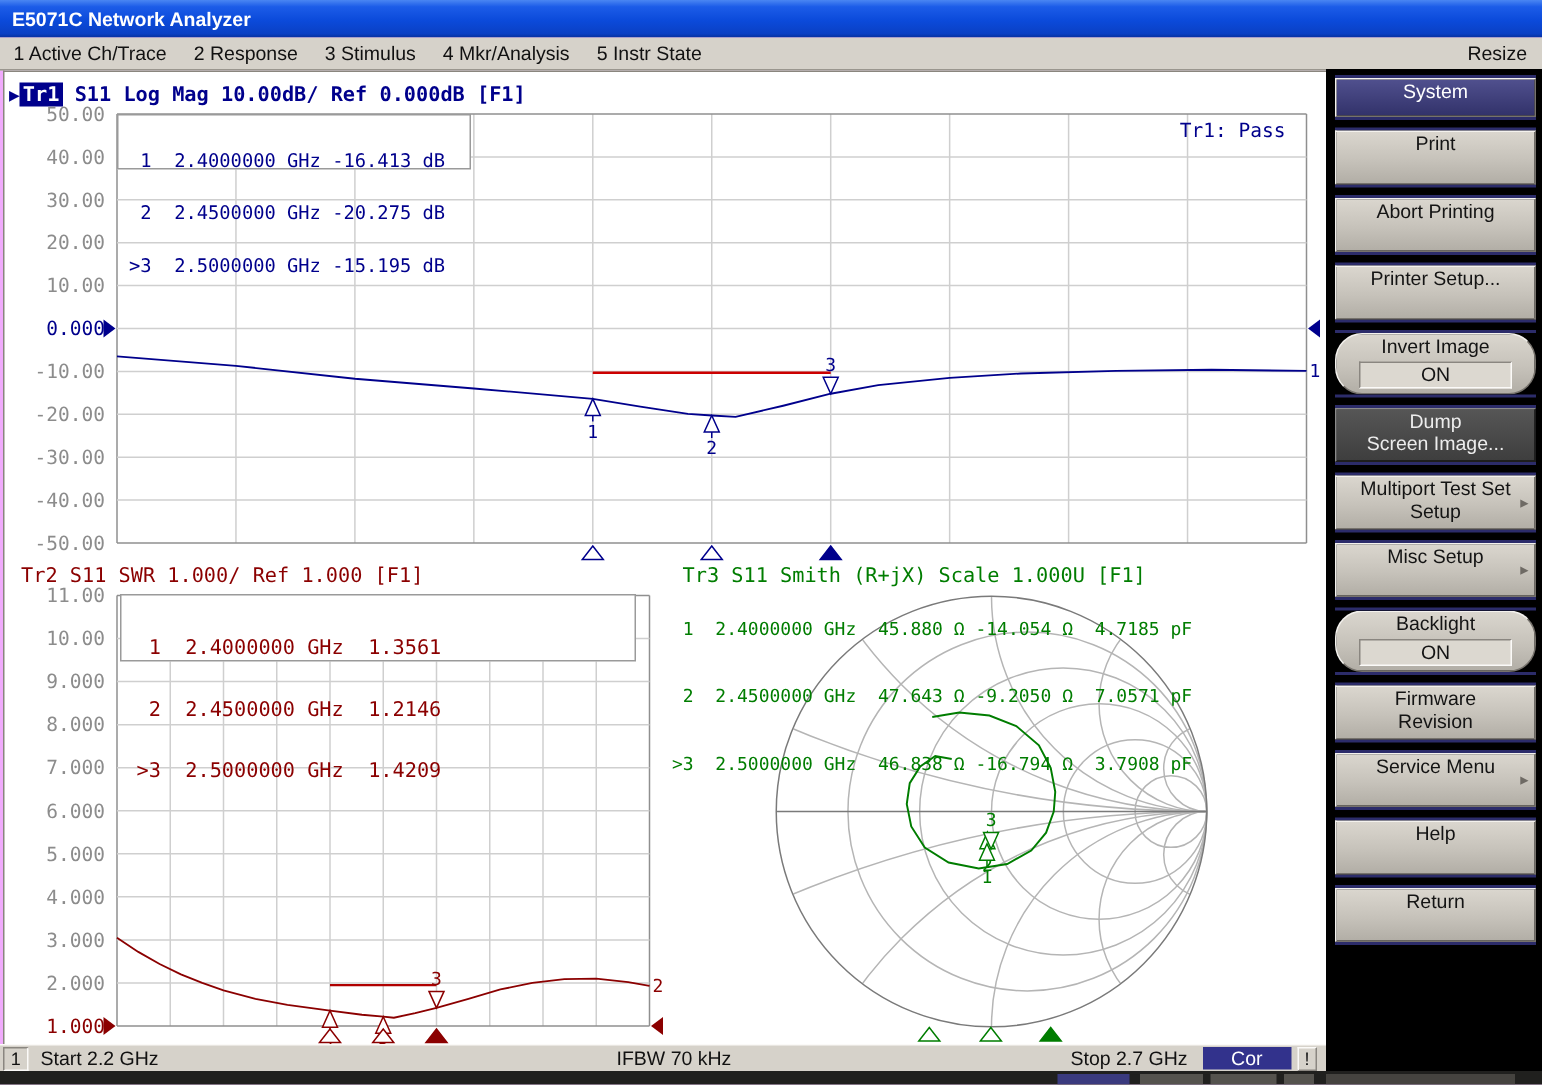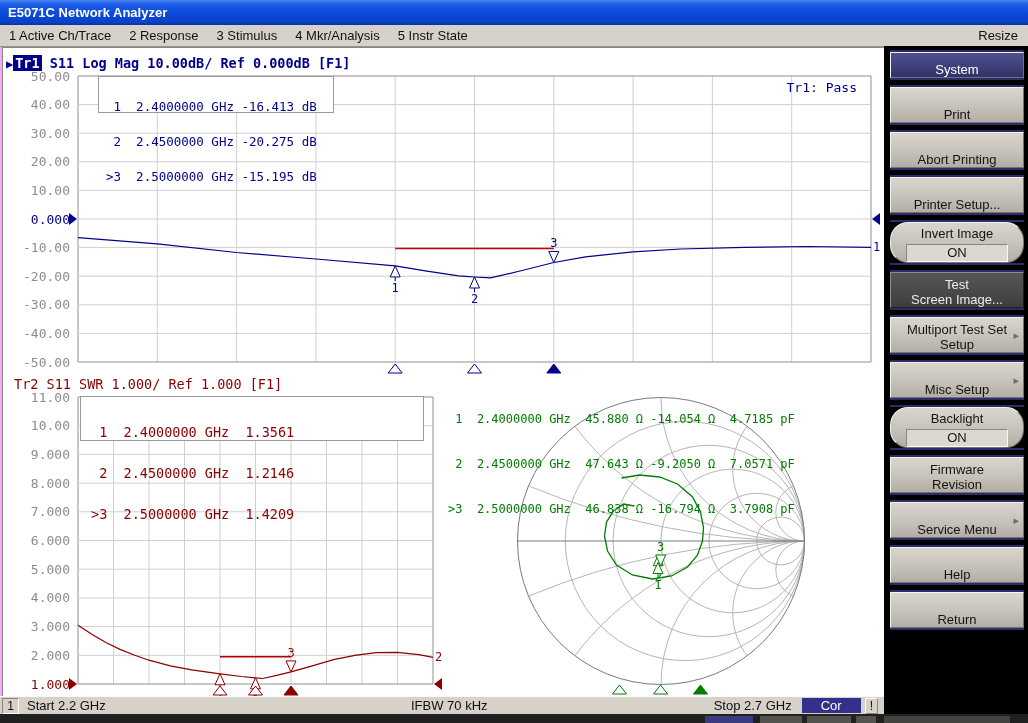--- a/index.html
+++ b/index.html
@@ -25,21 +25,21 @@
   .plot{position:absolute;}
   svg text{font-family:"DejaVu Sans Mono",monospace;}
   .pass{position:absolute;font-family:"DejaVu Sans Mono",monospace;font-size:13px;color:#00008c;}
   
   .sidebar{position:absolute;left:884px;top:46px;width:144px;height:668px;background:#000;
     box-sizing:border-box;padding:4px 3px 0 5px;}
   .sbtn{margin:0 1px 5px 1px;border-top:2px solid #2c2c6a;border-bottom:2px solid #2c2c6a;cursor:pointer;}
   .face{background:linear-gradient(180deg,#dad6ce 0%,#c6c2ba 55%,#b2aea6 100%);
     border:1px solid;border-color:#f4f2ee #76726c #76726c #f4f2ee;
     color:#141414;font-size:13px;text-align:center;display:flex;flex-direction:column;
-    justify-content:flex-end;height:34px;position:relative;}
+    justify-content:flex-start;height:34px;position:relative;}
   .face.sys{background:linear-gradient(180deg,#50508e 0%,#32326a 100%);color:#fff;height:24px;}
   .face.dark{background:linear-gradient(180deg,#565656 0%,#3e3e3e 100%);color:#ececec;
     border-color:#8a8a8a #1e1e1e #1e1e1e #8a8a8a;}
   .face.tall{height:39px;border-radius:18px;}
   .face .ln{line-height:15px;}
   .state{width:100px;margin:3px auto 0 auto;background:#dcd8d0;border:1px solid;
     border-color:#8a8680 #fbfaf8 #fbfaf8 #8a8680;font-size:13px;line-height:16px;}
   .arrow{position:absolute;right:4px;top:50%;transform:translateY(-50%);color:#6e6a64;font-size:11px;}
   
   .statusbar{position:absolute;left:0;top:696px;width:884px;height:18px;background:#d6d2ca;
@@ -122,30 +122,31 @@
         <polygon points="454.5,206.98650000000004 449.5,217.98650000000004 459.5,217.98650000000004" fill="#fff" stroke="#00008c"></polygon>
         <line x1="454.5" y1="217.98650000000004" x2="454.5" y2="221.98650000000004" stroke="#00008c"></line>
         <text x="454.5" y="232.98650000000004" text-anchor="middle" fill="#00008c" font-size="12px">2</text>
         <polygon points="447.5,303 461.5,303 454.5,294" fill="#fff" stroke="#00008c"></polygon>
         <polygon points="533.7999999999997,192.4577 528.7999999999997,181.4577 538.7999999999997,181.4577" fill="#fff" stroke="#00008c"></polygon>
         <text x="533.7999999999997" y="177.4577" text-anchor="middle" fill="#00008c" font-size="12px">3</text>
         <polygon points="526.7999999999997,303 540.7999999999997,303 533.7999999999997,294" fill="#00008c" stroke="#00008c"></polygon>
         <text x="853" y="181.314" fill="#00008c" font-size="12px">1</text>
       </svg></div>
 
-  <div class="readout rbox" style="left:78px;top:76px;width:236px;height:37px;color:#00008c;font-size:12.5px;line-height:11.6px;padding:1px 0 0 7px;box-sizing:border-box;margin-left:20px;">
+  <div class="readout rbox" style="left:78px;top:76px;width:236px;height:37px;color:#00008c;font-size:12.5px;line-height:11.6px;padding:1px 0 0 7px;box-sizing:border-box;">
     <div> 1  2.4000000 GHz -16.413 dB</div>
     <div> 2  2.4500000 GHz -20.275 dB</div>
     <div>&gt;3  2.5000000 GHz -15.195 dB</div>
   </div>
 
   <div class="pass" style="left:757px;top:80px;width:100px;text-align:right;">Tr1: Pass</div>
 
   <div class="trhdr" style="left:14px;top:376px;color:#8b0000;">Tr2 S11 SWR 1.000/ Ref 1.000 [F1]</div>
 
+  <div class="trhdr" style="left:455px;top:376px;color:#007d00;">Tr3 S11 Smith (R+jX) Scale 1.000U [F1]</div>
 
   <svg width="300" height="312" style="position:absolute;left:511px;top:391px;">
     <defs>
         <clipPath id="sc">
           <circle cx="150" cy="150" r="143"></circle>
         </clipPath>
       </defs>
     <g stroke="#b5b5b5" fill="none">
       <circle cx="173.9" cy="150" r="119.6"></circle>
       <circle cx="197.8" cy="150" r="95.7"></circle>
@@ -269,21 +270,21 @@
         </div>
     </div>
     <div class="sbtn">
       <div class="face tall">
           <span class="ln">Invert Image</span>
         <div class="state">ON</div>
       </div>
     </div>
     <div class="sbtn">
       <div class="face dark">
-          <span class="ln">Test</span>
+          <span class="ln">Dump</span>
           <span class="ln">Screen Image...</span>
         </div>
     </div>
     <div class="sbtn">
       <div class="face">
           <span class="ln">Multiport Test Set</span>
           <span class="ln">Setup</span>
         <span class="arrow">▸</span>
         </div>
     </div>

